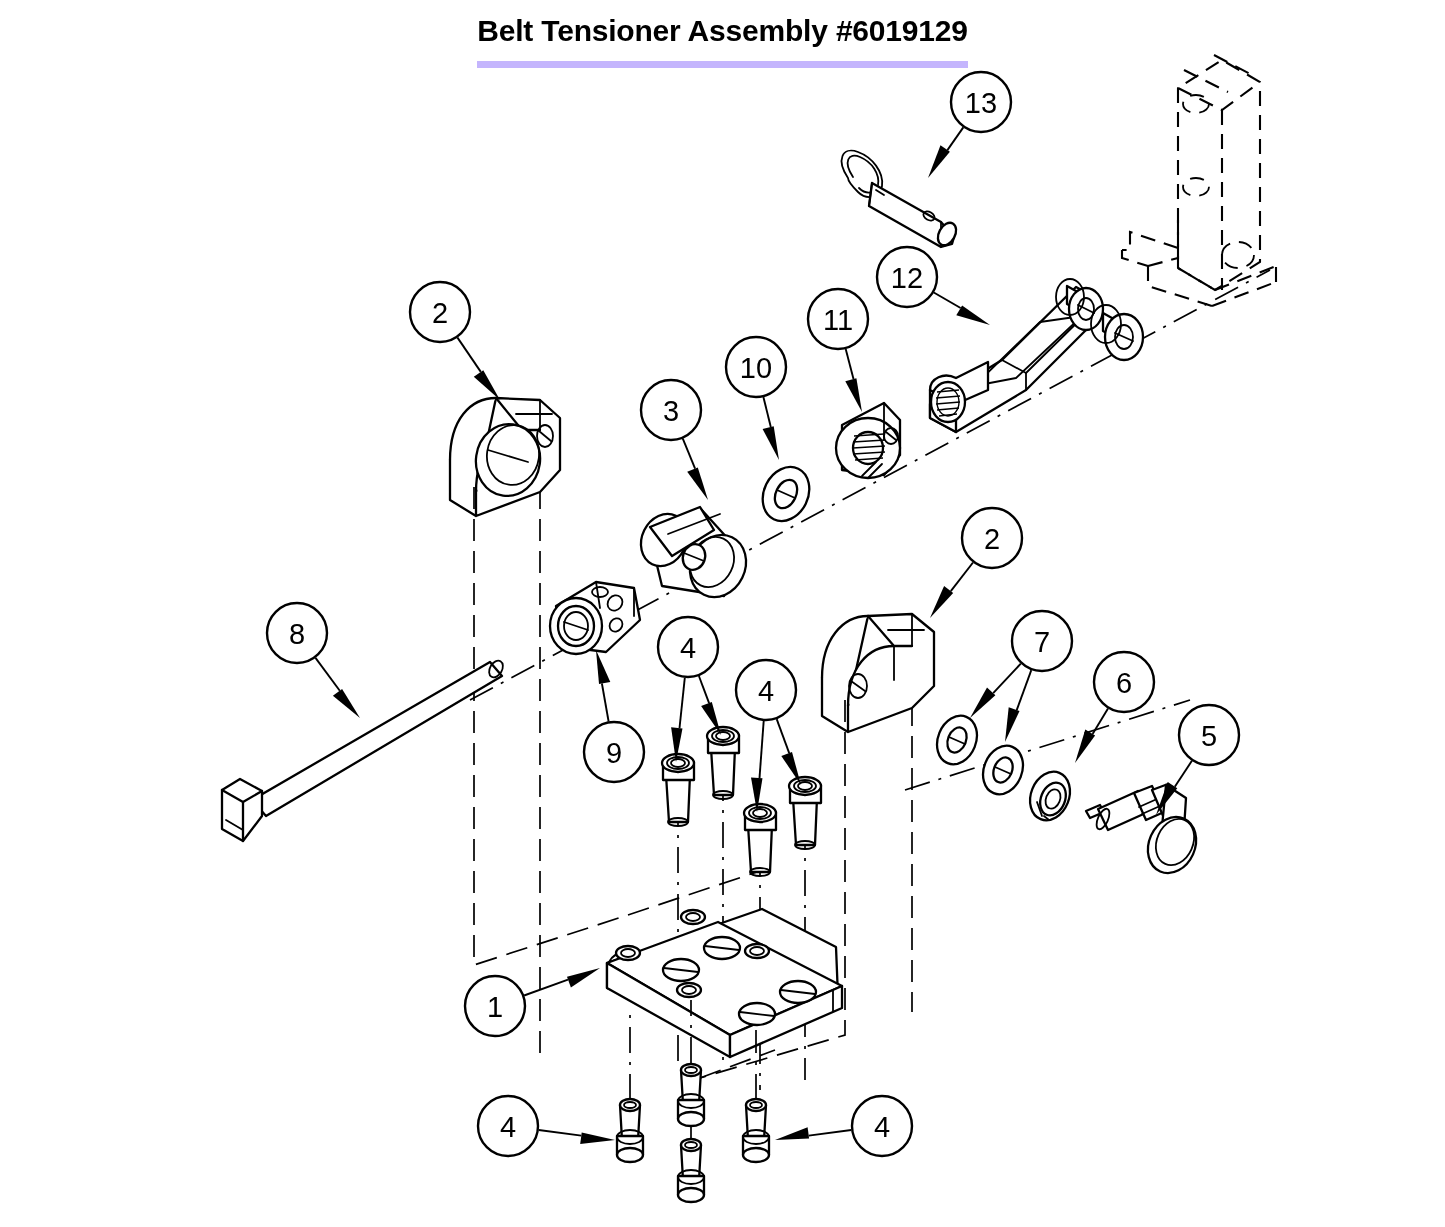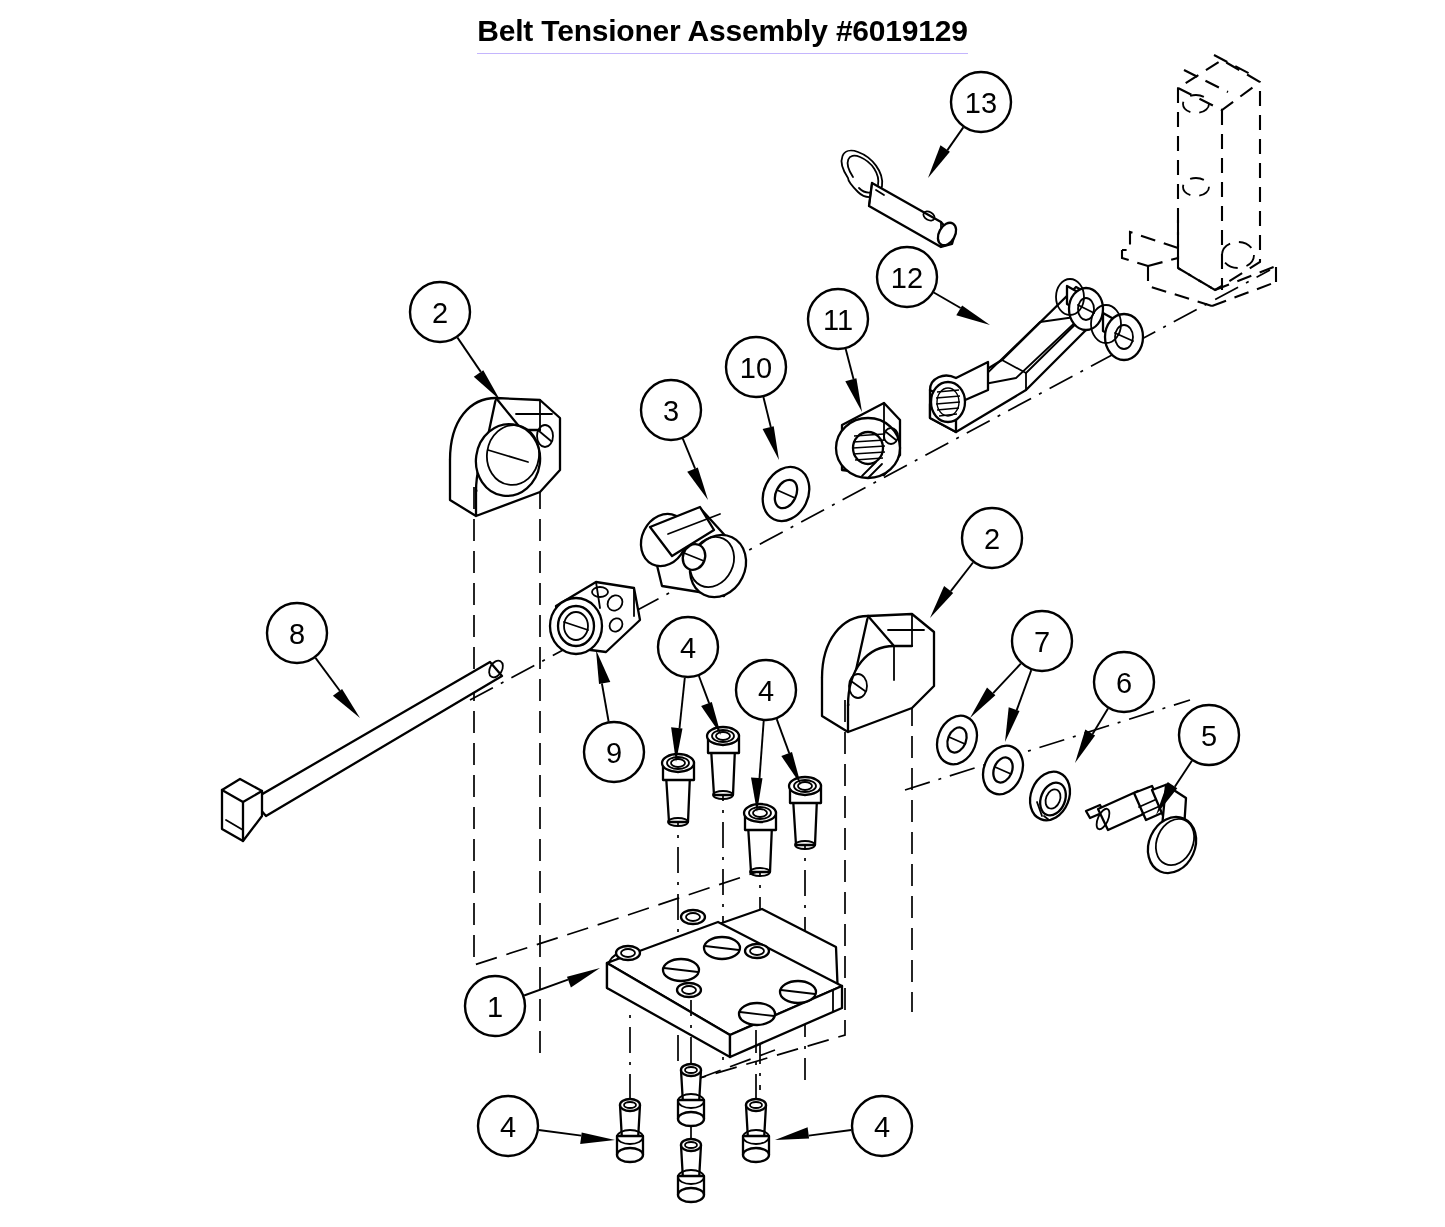--- a/index.html
+++ b/index.html
@@ -19,22 +19,22 @@
     top: 14px;
     left: 0;
     width: 1445px;
     text-align: center;
     font-size: 30px;
     font-weight: bold;
     color: #000000;
     letter-spacing: -0.2px;
   }
   #diagram-title span.title-underline {
-    border-bottom: 1px solid #c4b5fd;
-    padding-bottom: 6px;
+    border-bottom: 7px solid #c4b5fd;
+    padding-bottom: 14px;
     display: inline-block;
     line-height: 1.05;
   }
   #exploded-view {
     position: absolute;
     top: 0;
     left: 0;
   }
   .balloon-circle {
     fill: #ffffff;

